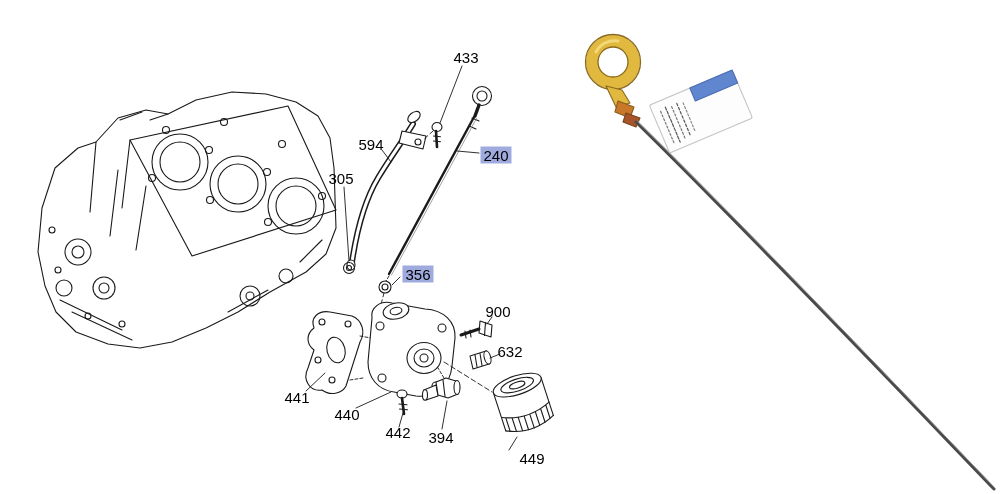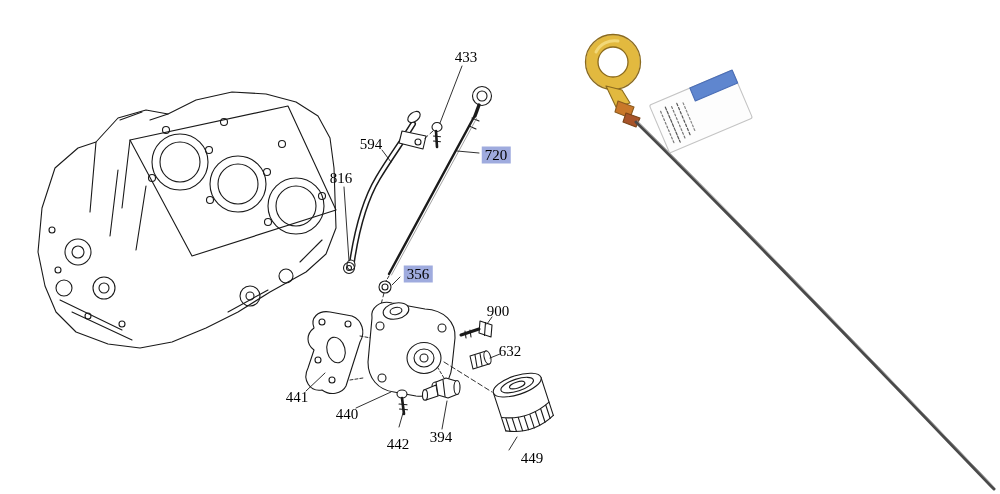--- a/index.html
+++ b/index.html
@@ -1,21 +1,21 @@
 <!DOCTYPE html>
 <html><head>
 <meta charset="utf-8">
 <style>
   html,body{margin:0;padding:0;background:#ffffff;}
   .stage{
     position:relative;
     width:1000px;height:494px;
     background:#ffffff;
     overflow:hidden;
-    font-family:Liberation Serif, serif;
+    font-family:Liberation Sans, sans-serif;
   }
   .stage svg{position:absolute;left:0;top:0;}
   .callout{
     position:absolute;
     transform:translate(-50%,-50%);
     font-size:15px;
     line-height:17px;
     color:#000;
     padding:0 3px;
     white-space:nowrap;
@@ -228,24 +228,24 @@
           <path d="M682,95 L682,131" stroke="#555555" stroke-dasharray="2.5 2" stroke-width="1.2"></path>
           <path d="M688,97 L688,129" stroke="#888888" stroke-dasharray="2 2" stroke-width="1.2"></path>
         </g>
       </g>
 
     </g>
   </svg>
 
   <span class="callout" style="left:466px;top:57px" data-highlighted="false">433</span>
   <span class="callout" style="left:371px;top:144px" data-highlighted="false">594</span>
-  <span class="callout" style="left:496px;top:155px" data-highlighted="true">720</span>
-  <span class="callout" style="left:341px;top:178px" data-highlighted="false">816</span>
+  <span class="callout" style="left:496px;top:155px" data-highlighted="true">240</span>
+  <span class="callout" style="left:341px;top:178px" data-highlighted="false">305</span>
   <span class="callout" style="left:418px;top:274px" data-highlighted="true">356</span>
   <span class="callout" style="left:498px;top:311px" data-highlighted="false">900</span>
   <span class="callout" style="left:510px;top:351px" data-highlighted="false">632</span>
   <span class="callout" style="left:297px;top:397px" data-highlighted="false">441</span>
   <span class="callout" style="left:347px;top:414px" data-highlighted="false">440</span>
-  <span class="callout" style="left:398px;top:444px" data-highlighted="false">442</span>
+  <span class="callout" style="left:398px;top:432px" data-highlighted="false">442</span>
   <span class="callout" style="left:441px;top:437px" data-highlighted="false">394</span>
   <span class="callout" style="left:532px;top:458px" data-highlighted="false">449</span>
 
 </div>
 
 </body></html>

